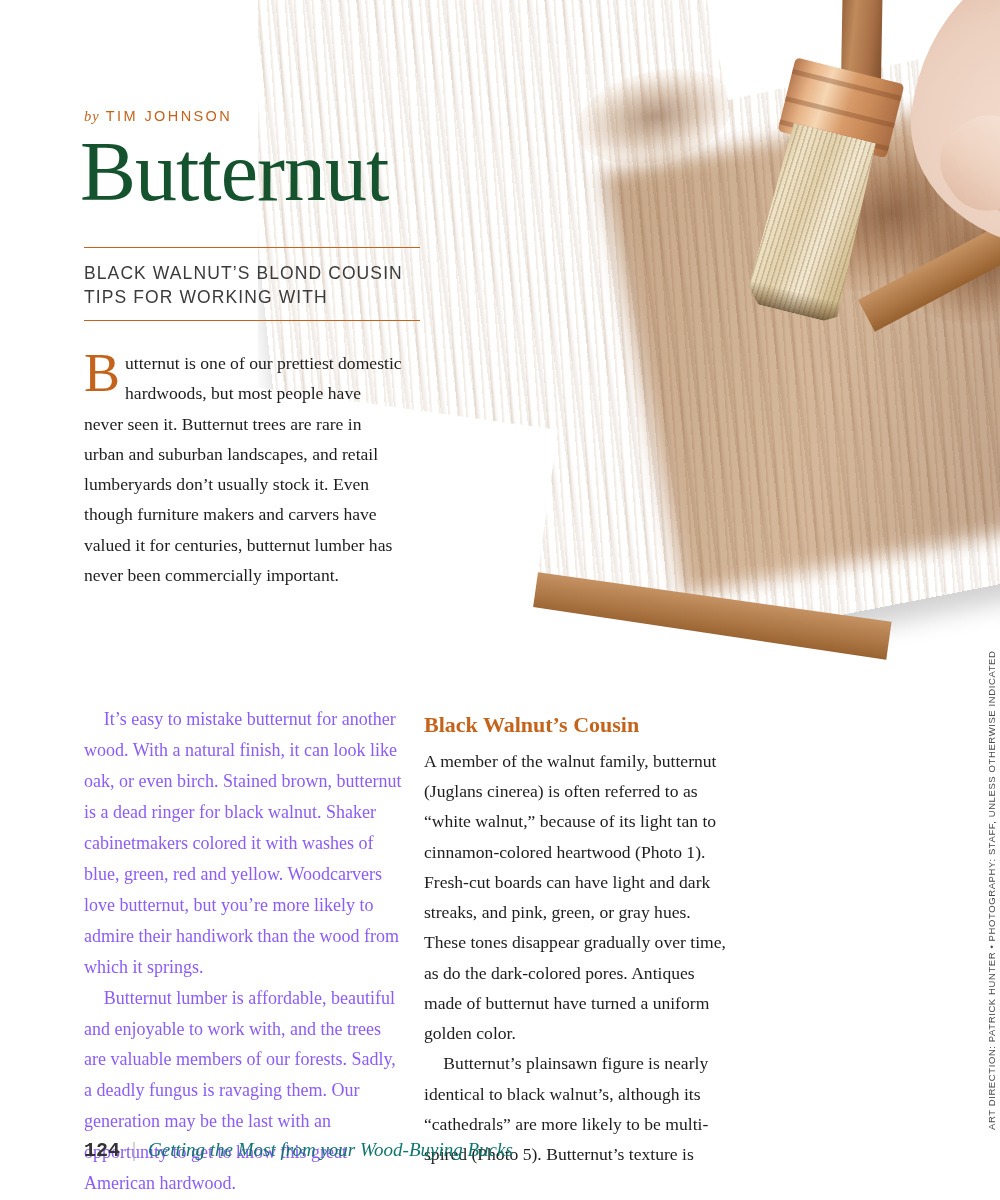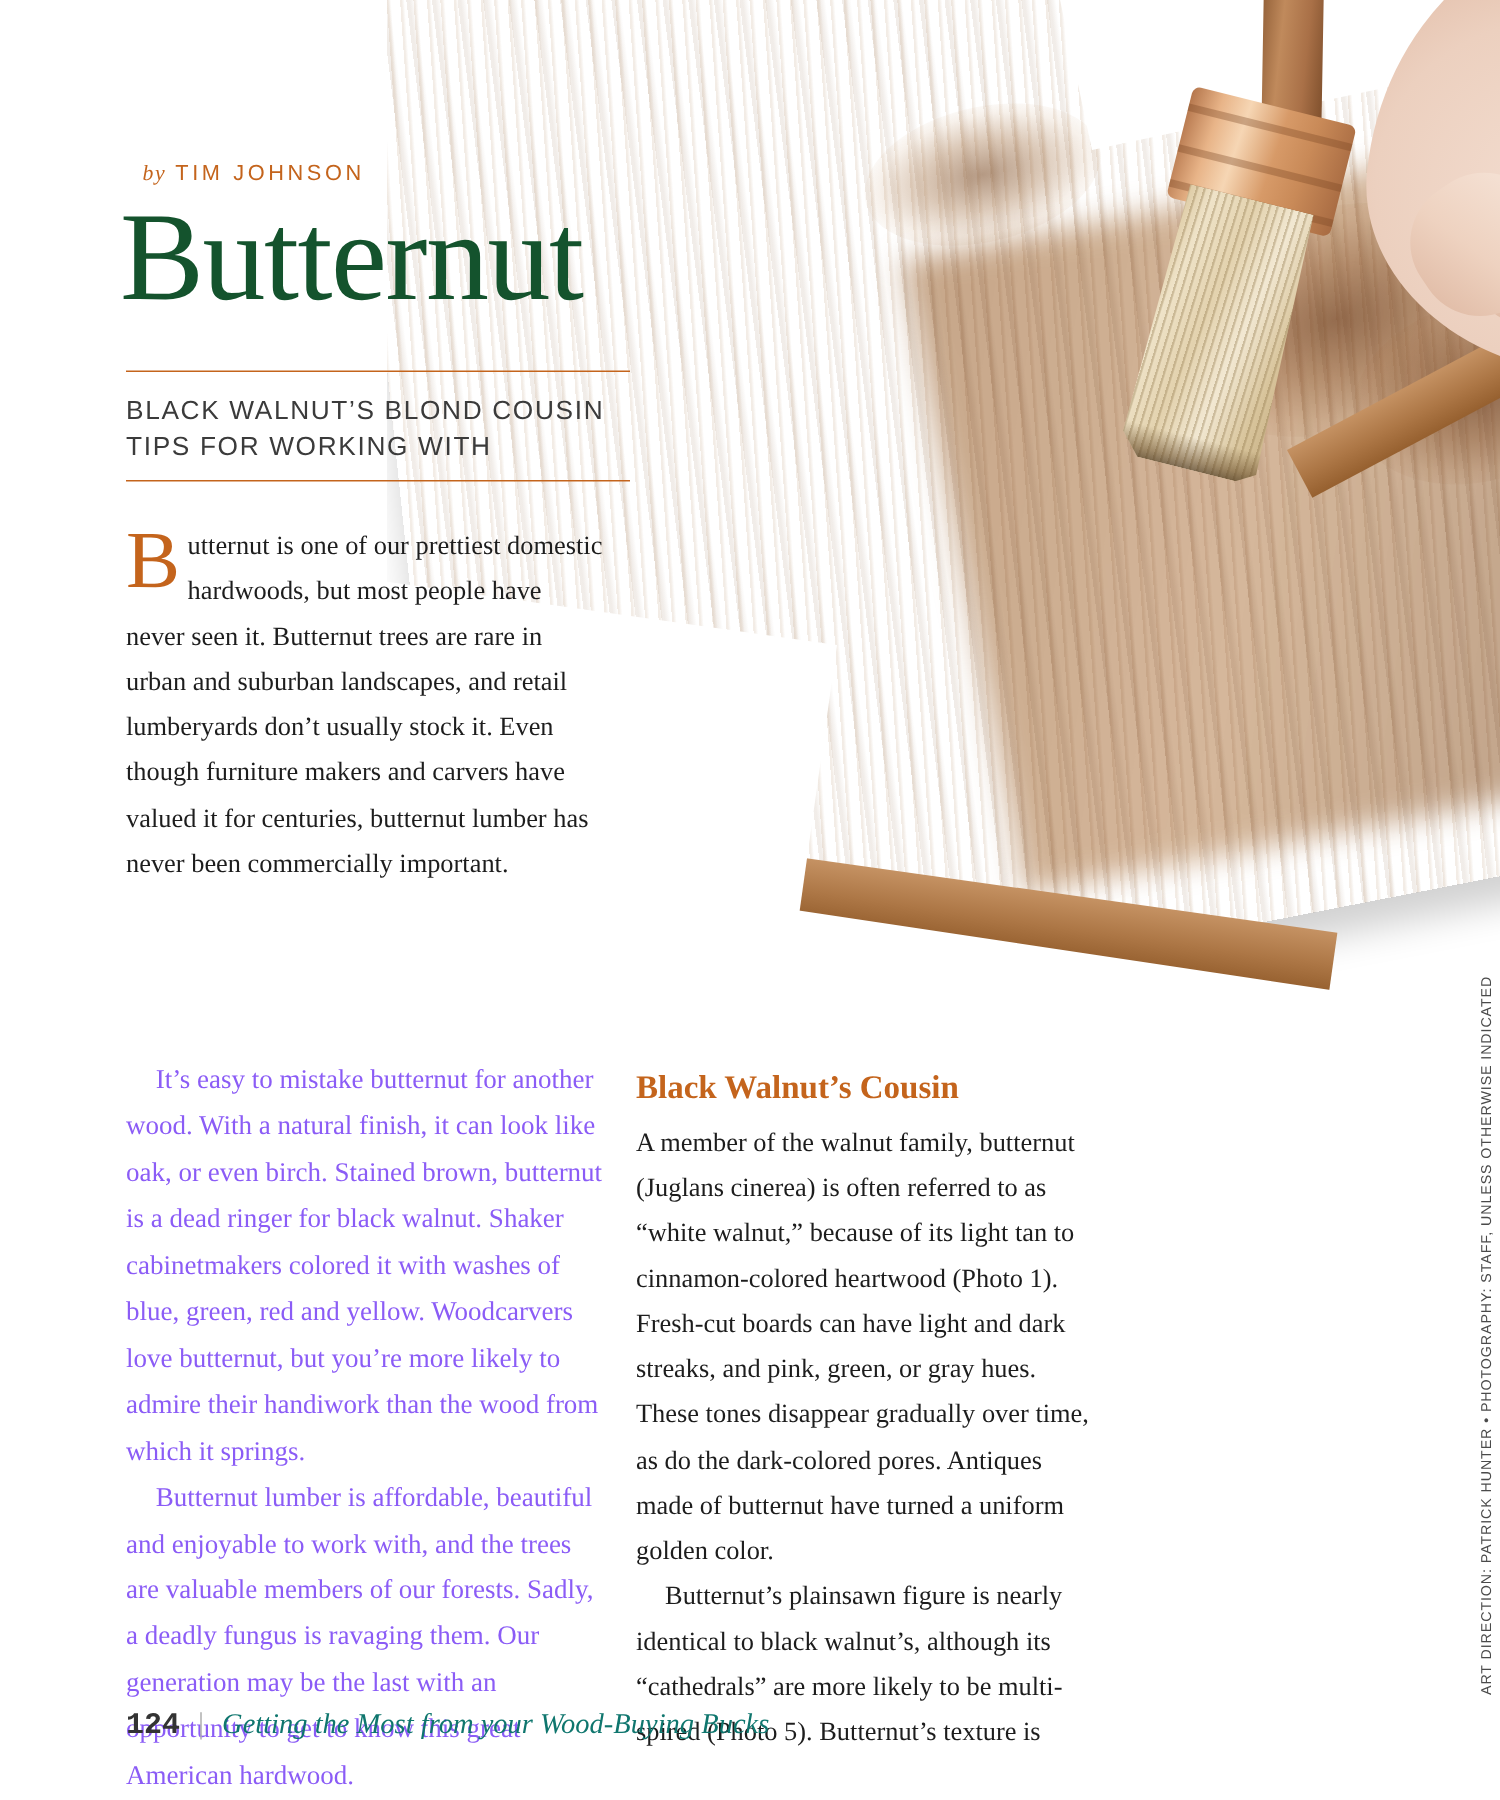--- a/index.html
+++ b/index.html
@@ -196,21 +196,21 @@
     position: absolute;
     background: linear-gradient(160deg, #f6e4d8 0%, #eed2c0 55%, #dfb9a3 100%);
     border-radius: 45%;
   }
   .f3 { top: 60px; left: 262px; width: 70px; height: 130px; transform: rotate(26deg); }
   .thumb { top: 96px; left: 206px; width: 92px; height: 92px; transform: rotate(42deg); }
 
   
   .byline {
     position: absolute;
-    left: 95px; top: 108px;
+    left: 84px; top: 108px;
     color: #c4641c;
     font-family: "Liberation Sans", sans-serif;
     font-size: 14.5px;
     letter-spacing: 2.4px;
   }
   .byline .by {
     font-family: "Liberation Serif", serif;
     font-style: italic;
     letter-spacing: 1px;
   }

